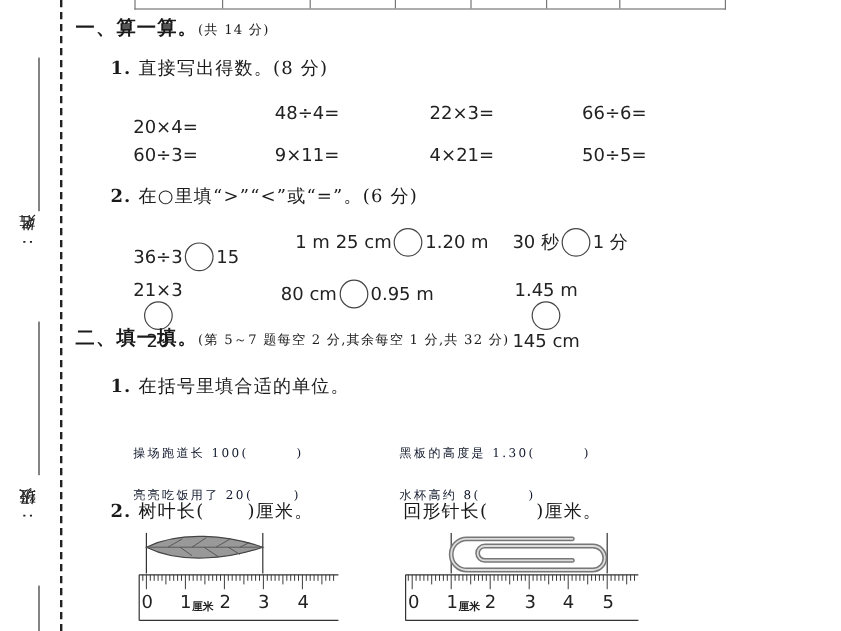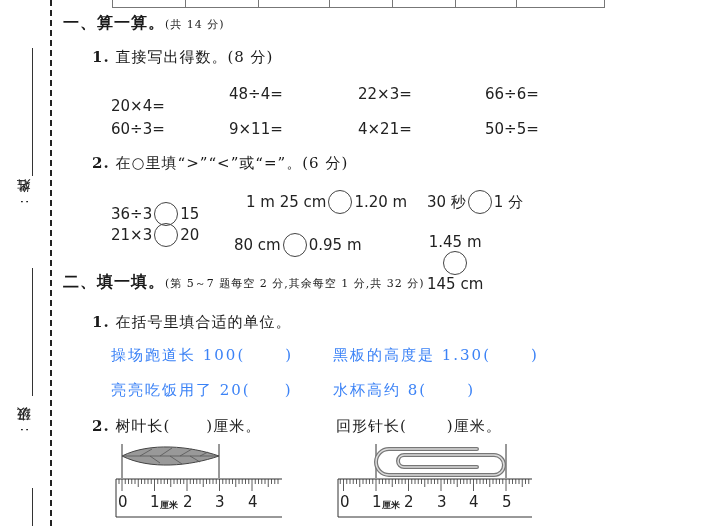--- a/index.html
+++ b/index.html
@@ -28,21 +28,21 @@
     display: flex;
   }
   .score-table .cell { border-right: 1px solid #777; height: 100%; }
   .score-table .cell:last-child { border-right: none; }
 
   .section-title { font-size: 16px; font-weight: bold; letter-spacing: 1px; }
   .section-title .note { font-weight: normal; font-size: 11px; }
   .q-title { font-size: 15px; letter-spacing: 1px; }
   .q-title b { font-family: "DejaVu Serif", serif; }
   .math { font-family: "DejaVu Sans", sans-serif; font-size: 15px; color: #222; }
-  .cn { font-family: "DejaVu Serif", serif; font-size: 15px; color: #3b82f6; letter-spacing: 2px; }
+  .cn { font-family: "DejaVu Serif", serif; font-size: 10px; color: #0f172a; letter-spacing: 2px; margin-top: 25px; }
   .circle {
     display: inline-block; width: 24px; height: 24px; border: 1.5px solid #444;
     border-radius: 50%; vertical-align: middle; margin: 0 2px; box-sizing: border-box;
   }
   .cmp-item { display: flex; align-items: center; }
   .ruler-num { font-family: "DejaVu Sans", sans-serif; font-size: 15px; color: #222; position: absolute; }
   .ruler-unit { font-size: 9px; font-family: "DejaVu Serif", serif; position: absolute; color: #222; font-weight: bold; }
 </style>
 </head>
 <body>
@@ -96,21 +96,21 @@
   <span>1 m 25 cm</span>
   <span class="circle"></span>
   <span>1.20 m</span>
 </div>
 <div class="abs cmp-item math" style="left:427px;top:190px;">
   <span>30 秒</span>
   <span class="circle"></span>
   <span>1 分</span>
 </div>
 
-<div class="abs cmp-item math" style="left:111px;top:223px;">
+<div class="abs cmp-item math" style="left:111px;top:233px;flex-direction:column;">
   <span>21×3</span>
   <span class="circle"></span>
   <span>20</span>
 </div>
 <div class="abs cmp-item math" style="left:234px;top:233px;">
   <span>80 cm</span>
   <span class="circle"></span>
   <span>0.95 m</span>
 </div>
 <div class="abs cmp-item math" style="left:427px;top:233px;flex-direction:column;">

